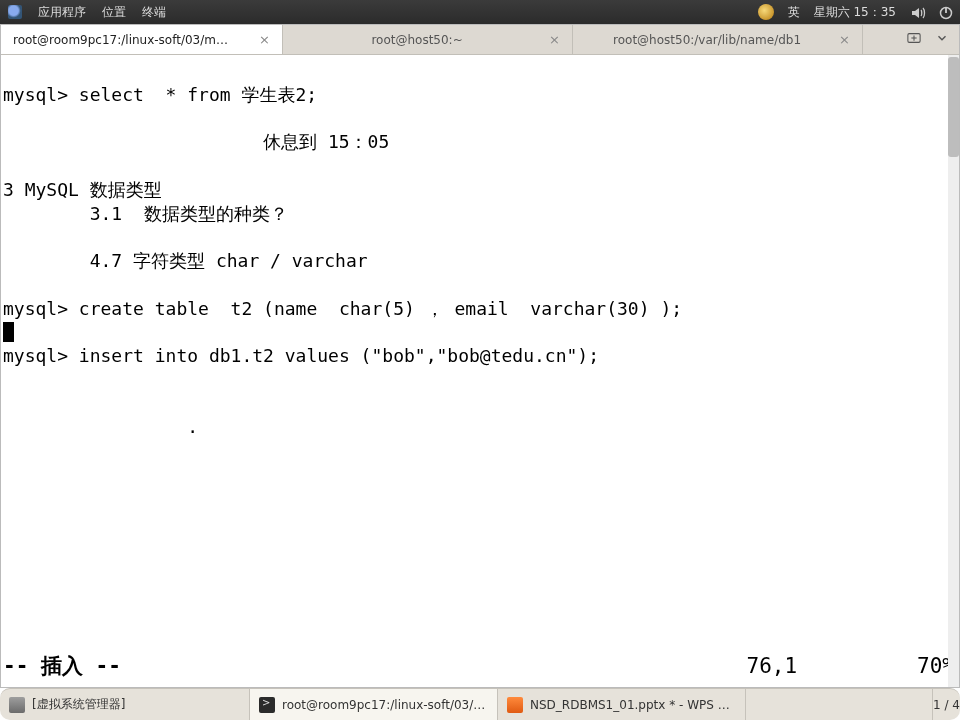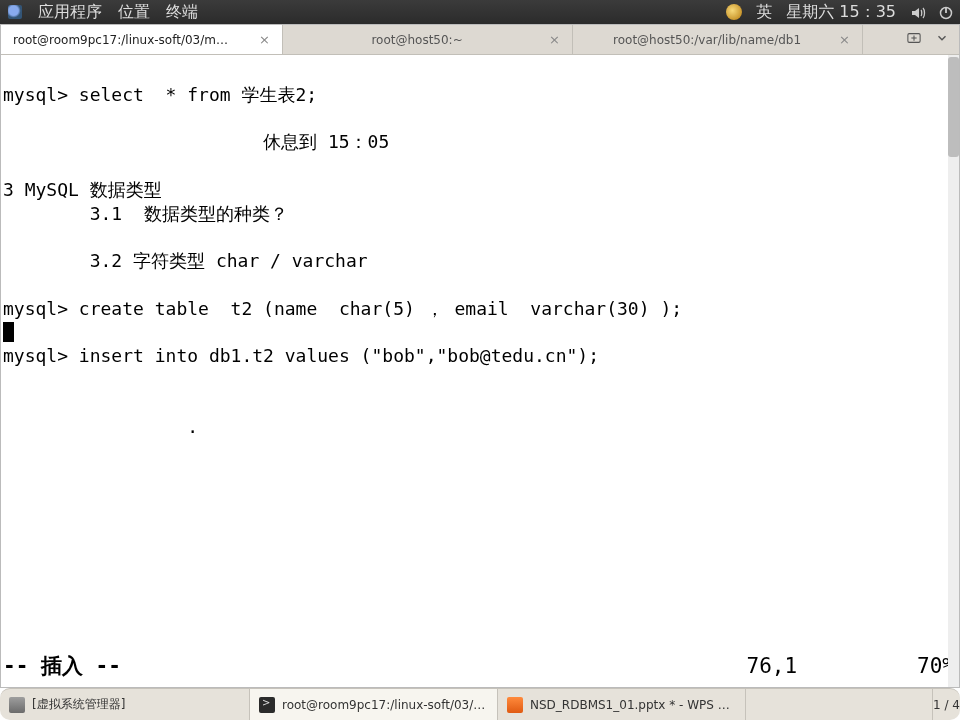--- a/index.html
+++ b/index.html
@@ -1,19 +1,19 @@
 <!DOCTYPE html>
 <html><head>
 <meta charset="utf-8">
 <style>
   * { box-sizing: border-box; margin: 0; padding: 0; }
   html, body { width: 960px; height: 720px; font-family: "DejaVu Sans", sans-serif; font-size: 13px; overflow: hidden; }
   
   
-  .top-panel { height: 24px; background: linear-gradient(#3b3b3b,#2b2b2b); color: #ddd; display: flex; align-items: center; padding: 8px 8px; font-size: 16px; text-align: center; }
+  .top-panel { height: 24px; background: linear-gradient(#3b3b3b,#2b2b2b); color: #ddd; display: flex; align-items: center; padding: 8px 8px; font-size: 12px; text-align: center; }
   .top-panel .left { display: flex; gap: 16px; align-items:center;}
   .top-panel .right { margin-left: auto; display: flex; gap: 14px; align-items: center; }
   .top-panel .app-icon { width: 14px; height: 14px; background: radial-gradient(circle at 40% 40%, #8ae 0 40%, #357 60% 100%); border-radius: 2px; display:inline-block;}
   .tray-ic { width:14px;height:14px;display:inline-block;border:1.5px solid #ccc;border-radius:3px;}
   .tray-ic.round{border-radius:50%; background:radial-gradient(circle at 40% 40%,#f7d97a,#b77b0d);border:none;width:16px;height:16px;}
   .tray-ic.sound{border:none;}
   .tray-ic.sound svg,.tray-ic.power svg{width:16px;height:16px;}
   .tray-ic.power{border:none;}
   
   
@@ -108,21 +108,21 @@
   </div>
 
   <div class="terminal">
 <span>mysql&gt; select  * from 学生表2;</span>
 
 <span>                        休息到 15：05</span>
 
 <span>3 MySQL 数据类型</span>
 <span>        3.1  数据类型的种类？</span>
 
-<span>        3.2 字符类型 char / varchar</span>
+<span>        4.7 字符类型 char / varchar</span>
 
 <span>mysql&gt; create table  t2 (name  char(5) ， email  varchar(30) );</span>
 <span class="cursor-block"></span>
 <span>mysql&gt; insert into db1.t2 values ("bob","bob@tedu.cn");</span>
 
 
 <span>                 .</span>
 <div style="position:absolute;left:2px;right:4px;bottom:6px;display:flex;font-size:21px;">
   <span class="b">-- 插入 --</span>
   <span style="margin-left:auto;margin-right:120px">76,1</span>

